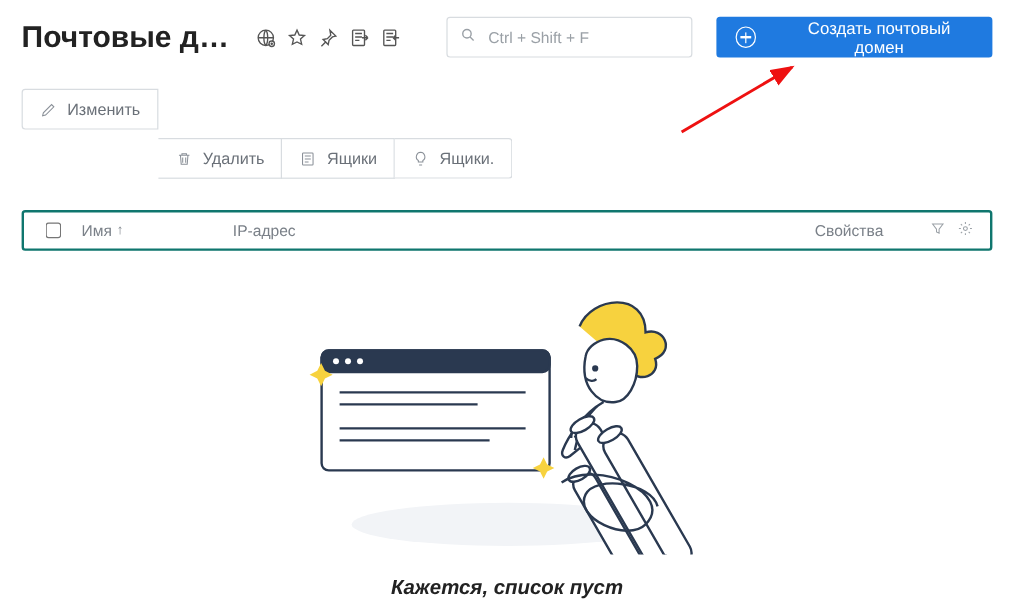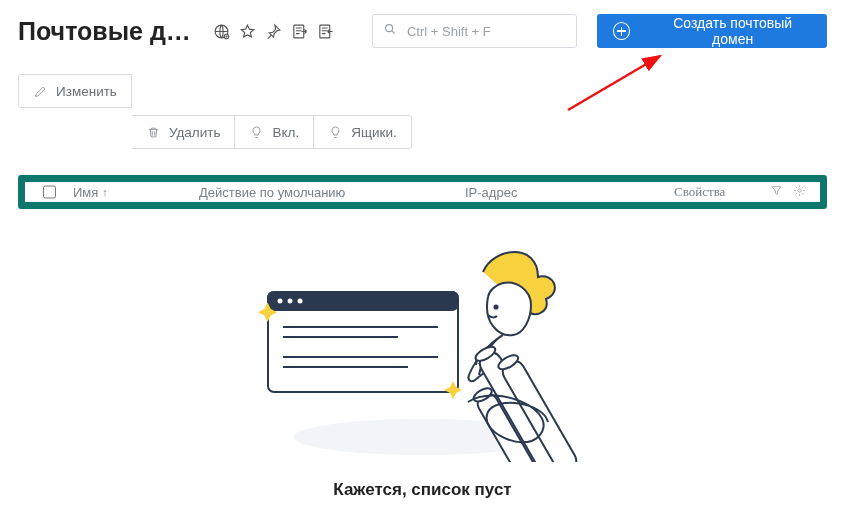--- a/index.html
+++ b/index.html
@@ -99,51 +99,52 @@
     cursor: pointer;
   }
   .tool-btn + .tool-btn { border-left: none; margin-top: 41px; }
   .tool-btn:first-child { border-top-left-radius: 3px; border-bottom-left-radius: 3px; }
   .tool-btn:last-child  { border-top-right-radius: 3px; border-bottom-right-radius: 3px; }
   .tool-btn svg { width: 15px; height: 15px; stroke: #8a9098; fill: none; stroke-width: 1.4; }
 
   .table-head {
     margin-top: 26px;
     height: 34px;
-    border: 7px solid #0f766e;
+    border: 2px solid #0f766e;
     border-radius: 3px;
     display: flex;
     align-items: center;
     padding: 0 14px;
     font-size: 13px;
     color: #7a8088;
     gap: 16px;
   }
   .th-check { width: 18px; display: flex; align-items: center; }
   .th-check input { width: 14px; height: 14px; accent-color: #555; }
   .th-name { flex: 0 0 110px; display: flex; align-items: center; gap: 4px; }
   .th-action { flex: 0 0 250px; }
   .th-ip { flex: 0 0 140px; }
   .th-spacer { flex: 1; }
-  .th-props { flex: 0 0 80px; font-family: Liberation Serif, serif; }
+  .th-props { flex: 0 0 80px; }
   .th-icons { display: flex; gap: 10px; color: #9aa0a6; }
   .th-icons svg { width: 13px; height: 13px; }
 
   .empty-state {
     margin-top: 28px;
     display: flex;
     flex-direction: column;
     align-items: center;
   }
   .empty-state .illustration { width: 370px; height: 225px; }
   .empty-title {
     margin-top: 18px;
     font-size: 17px;
     font-weight: 700;
     color: #222;
+    font-style: italic;
   }
 
   .arrow-annot {
     position: absolute;
     left: 560px; top: 48px;
     pointer-events: none;
   }
 </style>
 </head>
 <body>
@@ -212,42 +213,40 @@
       <span>Изменить</span>
     </button>
     <button class="tool-btn">
       <svg viewBox="0 0 24 24">
           <path d="M5 7h14M9 7V5h6v2M7 7l1 12h8l1-12M10 10v7M14 10v7"></path>
         </svg>
       <span>Удалить</span>
     </button>
     <button class="tool-btn">
       <svg viewBox="0 0 24 24">
-          <path d="M12 3a6 6 0 0 0-3 11v2h6v-2a6 6 0 0 0-3-11zM10 20h4"></path>
-        </svg>
-      <span>Вкл.</span>
+          <rect x="5" y="4" width="14" height="16" rx="1"></rect>
+          <path d="M8 8h8M8 12h8M8 16h5"></path>
+        </svg>
+      <span>Ящики</span>
     </button>
     <button class="tool-btn">
       <svg viewBox="0 0 24 24">
           <path d="M12 3a6 6 0 0 0-3 11v2h6v-2a6 6 0 0 0-3-11zM10 20h4"></path>
         </svg>
       <span>Ящики.</span>
     </button>
   </div>
 
   <div class="table-head">
     <div class="th-check">
       <input type="checkbox" style="">
     </div>
     <div class="th-name">
       <span>Имя</span>
       <span style="font-size:11px;">↑</span>
-    </div>
-    <div class="th-action">
-      <span>Действие по умолчанию</span>
     </div>
     <div class="th-ip">
       <span>IP-адрес</span>
     </div>
     <div class="th-spacer"></div>
     <div class="th-props">
       <span>Свойства</span>
     </div>
     <div class="th-icons">
       <span>

